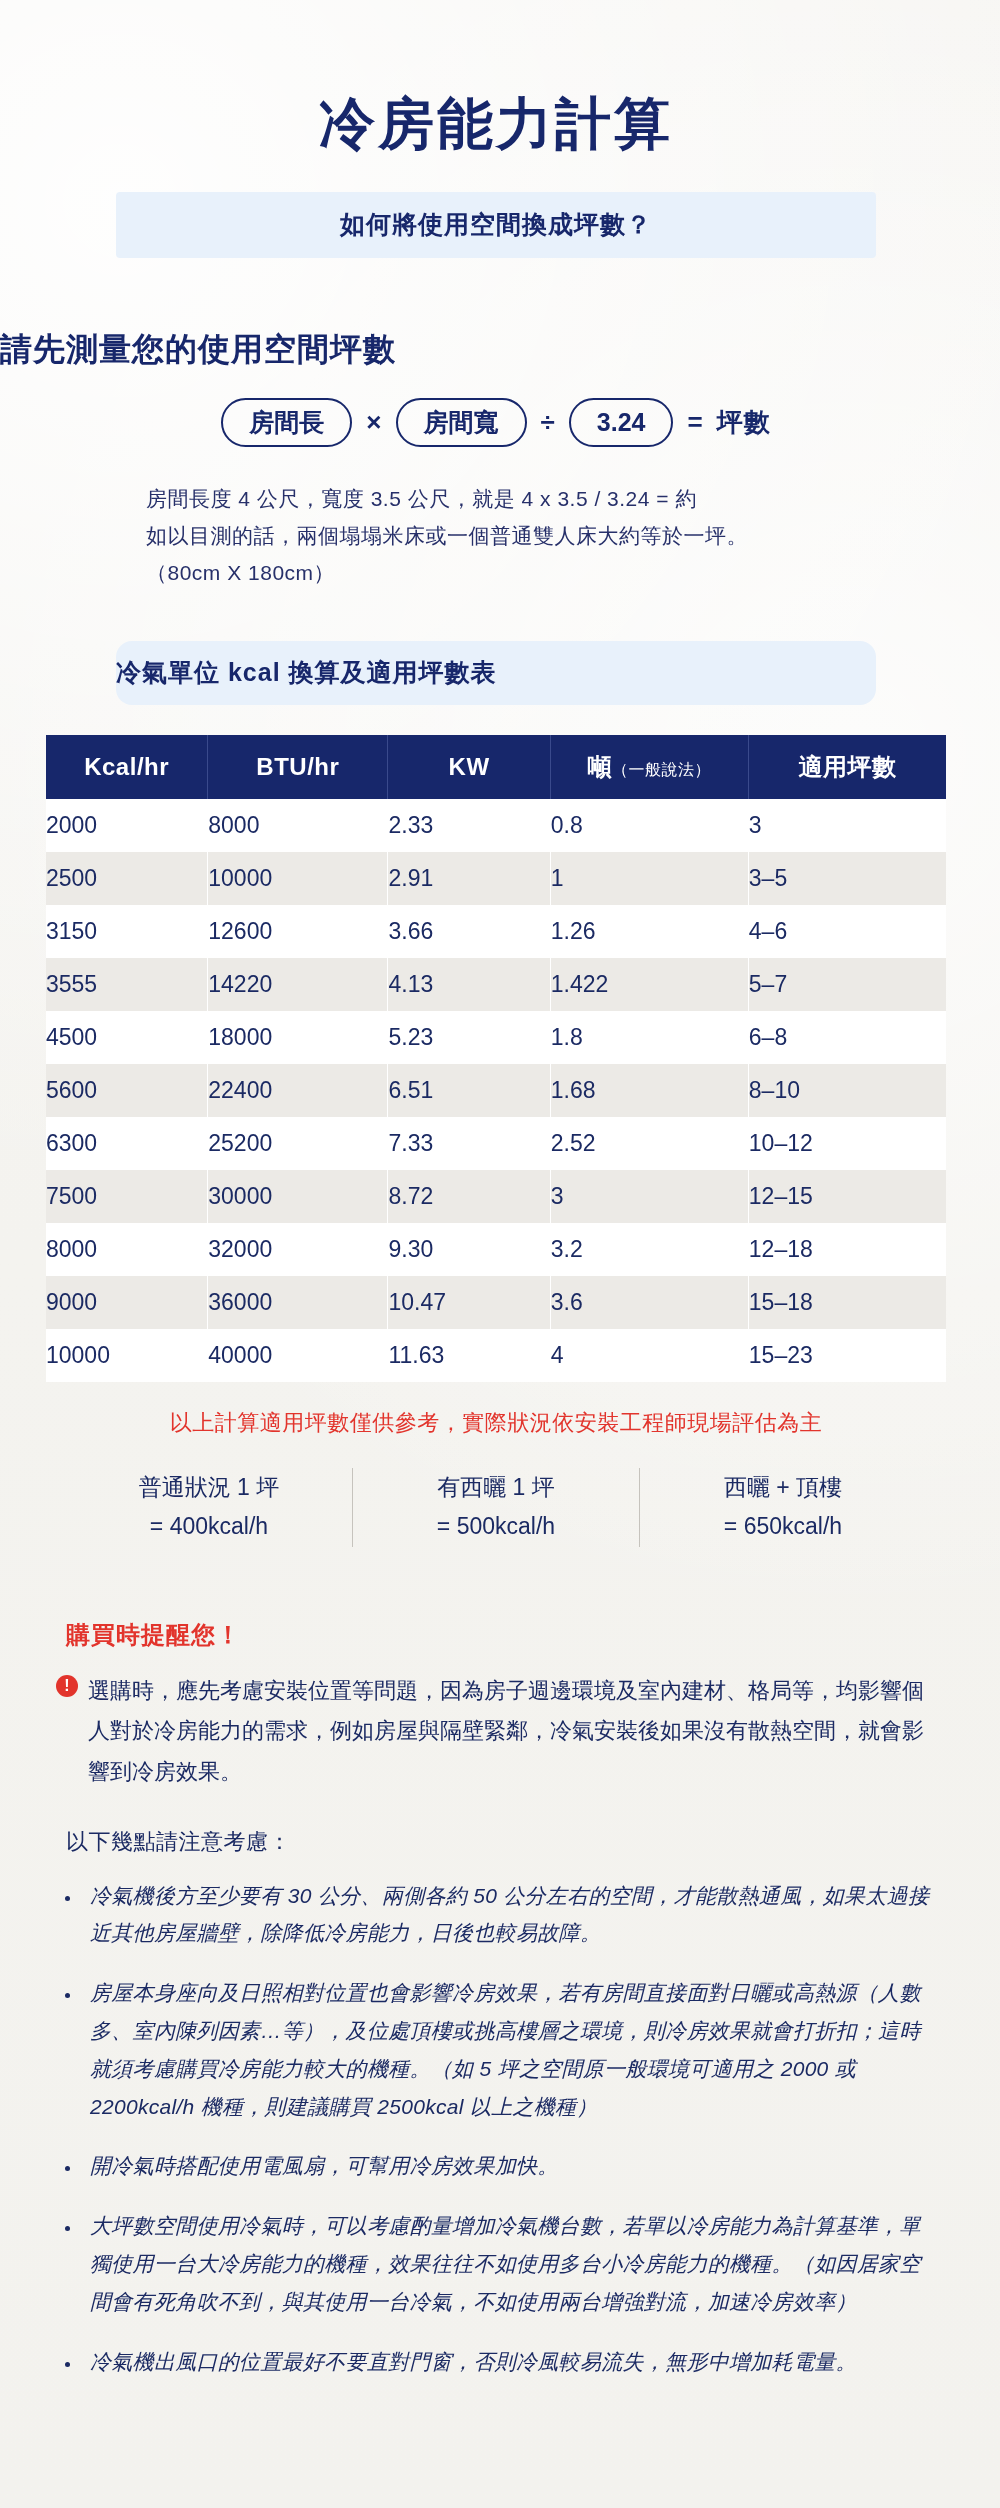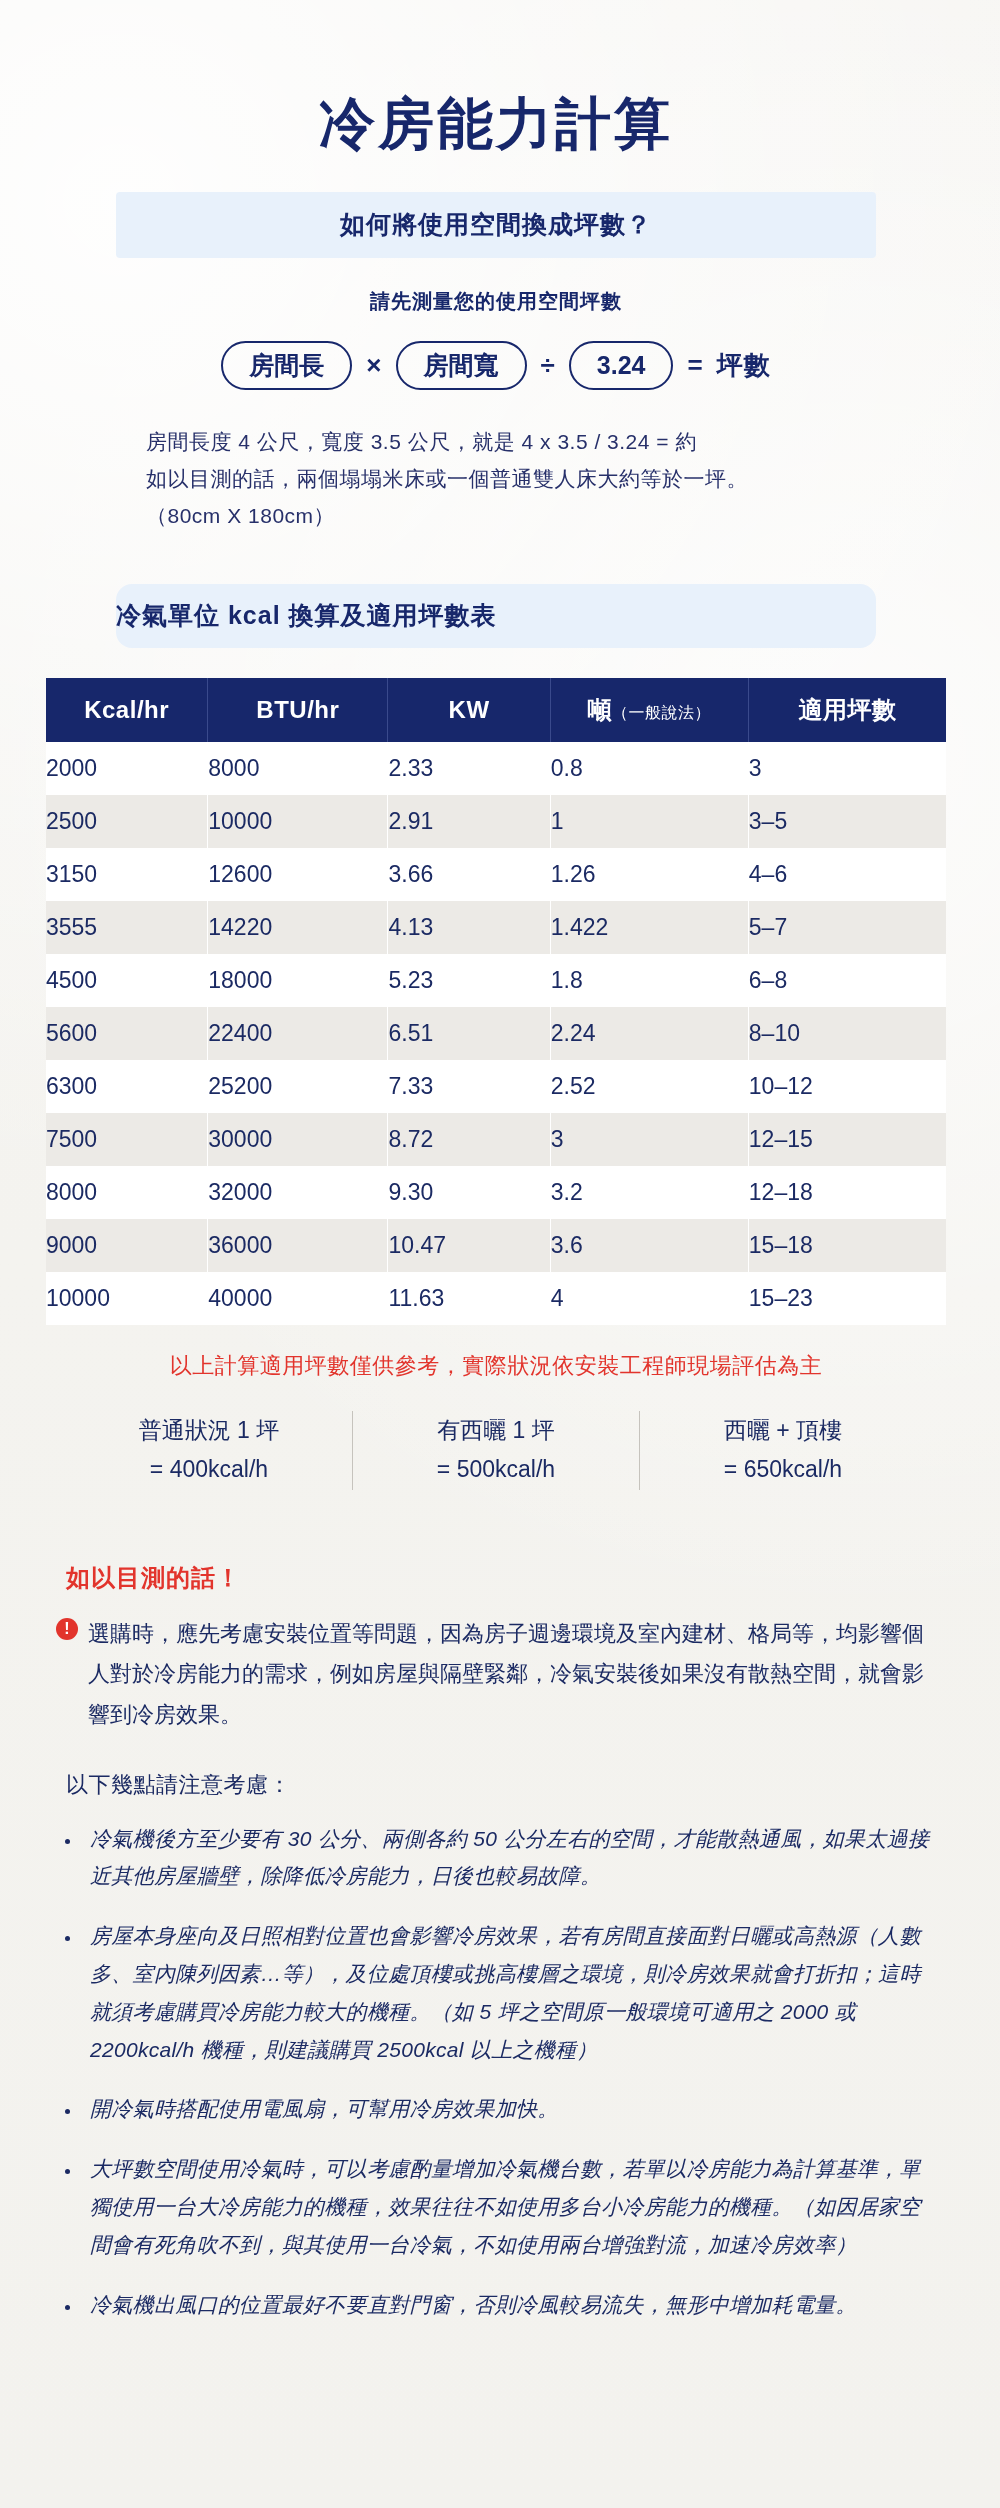--- a/index.html
+++ b/index.html
@@ -51,25 +51,25 @@
   }
   .subtitle-band .txt {
     font-size: 25px;
     font-weight: bold;
     color: #17276b;
     letter-spacing: 1px;
   }
 
   
   .measure-heading {
-    text-align: center;
-    font-size: 20px;
-    font-weight: bold;
-    color: #17276b;
-    margin-top: 30px;
+    text-align: left;
+    font-size: 32px;
+    font-weight: bold;
+    color: #17276b;
+    margin-top: 70px;
     letter-spacing: 1px;
   }
   .formula {
     display: flex;
     align-items: center;
     justify-content: center;
     gap: 14px;
     margin-top: 26px;
   }
   .pill {
@@ -322,21 +322,21 @@
             <td>4500</td>
             <td>18000</td>
             <td>5.23</td>
             <td>1.8</td>
             <td>6–8</td>
           </tr>
           <tr>
             <td>5600</td>
             <td>22400</td>
             <td>6.51</td>
-            <td>2.24</td>
+            <td>1.68</td>
             <td>8–10</td>
           </tr>
           <tr>
             <td>6300</td>
             <td>25200</td>
             <td>7.33</td>
             <td>2.52</td>
             <td>10–12</td>
           </tr>
           <tr>
@@ -381,21 +381,21 @@
       <div class="cond">
         <div class="l1">有西曬 1 坪</div>
         <div class="l2">= 500kcal/h</div>
       </div>
       <div class="cond">
         <div class="l1">西曬 + 頂樓</div>
         <div class="l2">= 650kcal/h</div>
       </div>
     </div>
 
-    <div class="remind-title">如以目測的話！</div>
+    <div class="remind-title">購買時提醒您！</div>
 
     <div class="remind-body">
       <span class="excl">!</span>
       <span>選購時，應先考慮安裝位置等問題，因為房子週邊環境及室內建材、格局等，均影響個人對於冷房能力的需求，例如房屋與隔壁緊鄰，冷氣安裝後如果沒有散熱空間，就會影響到冷房效果。</span>
     </div>
 
     <div class="points-title">以下幾點請注意考慮：</div>
 
     <ul class="points">
       <li>冷氣機後方至少要有 30 公分、兩側各約 50 公分左右的空間，才能散熱通風，如果太過接近其他房屋牆壁，除降低冷房能力，日後也較易故障。</li>

